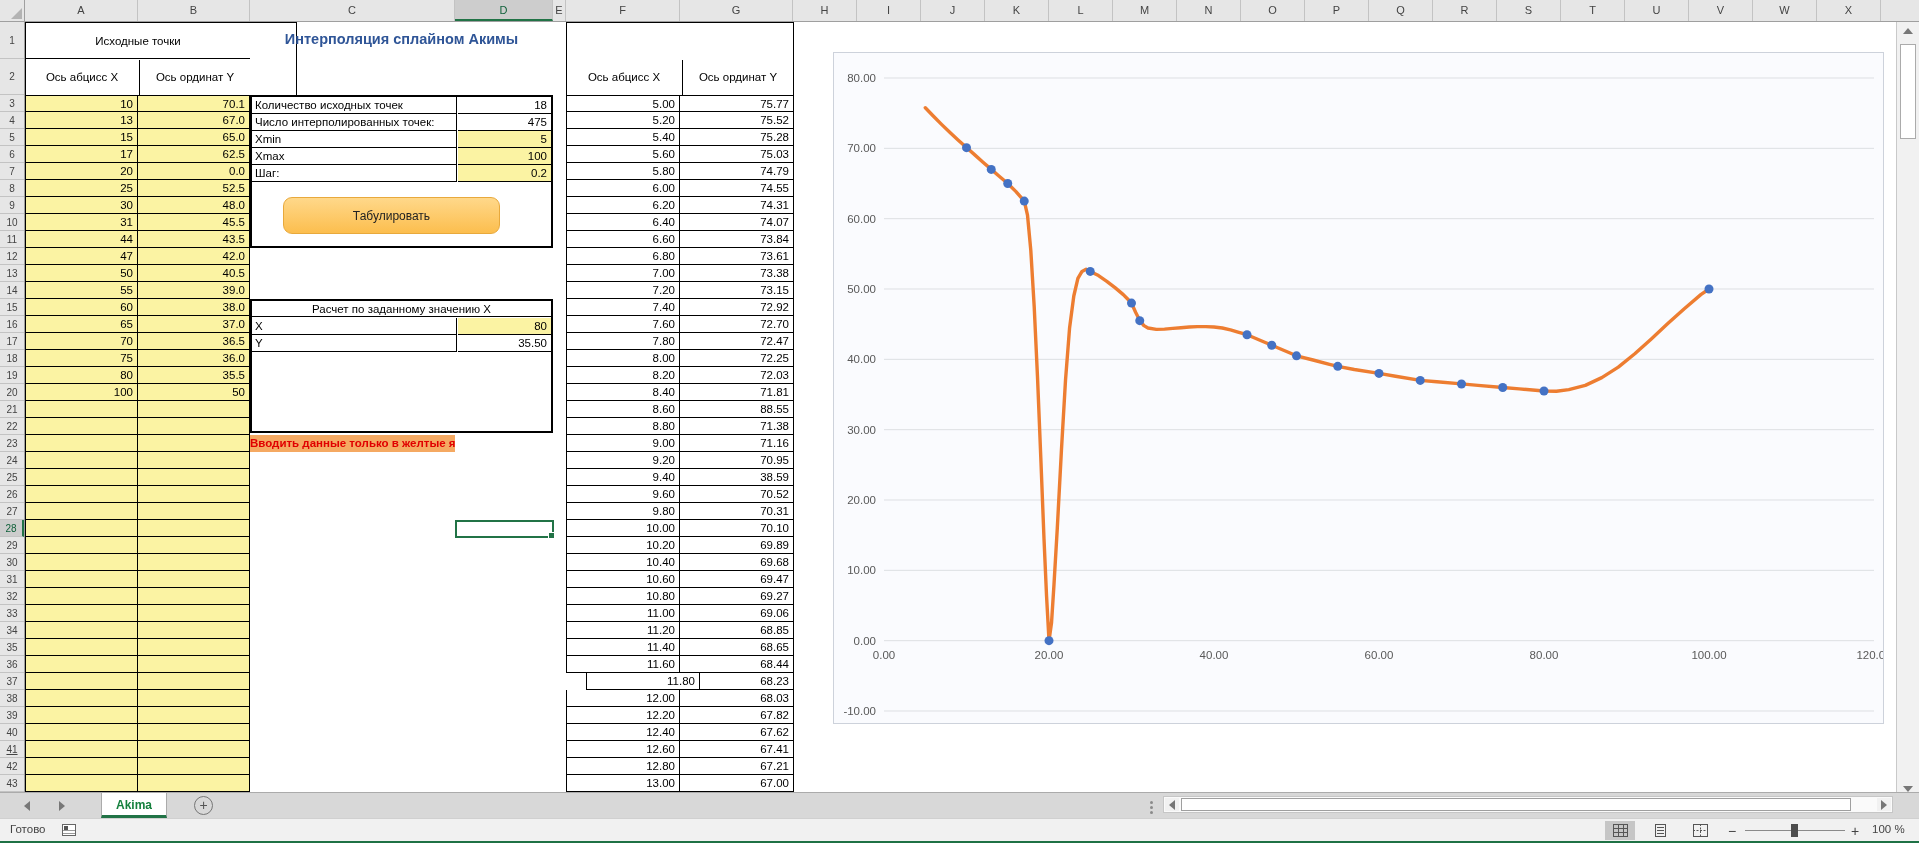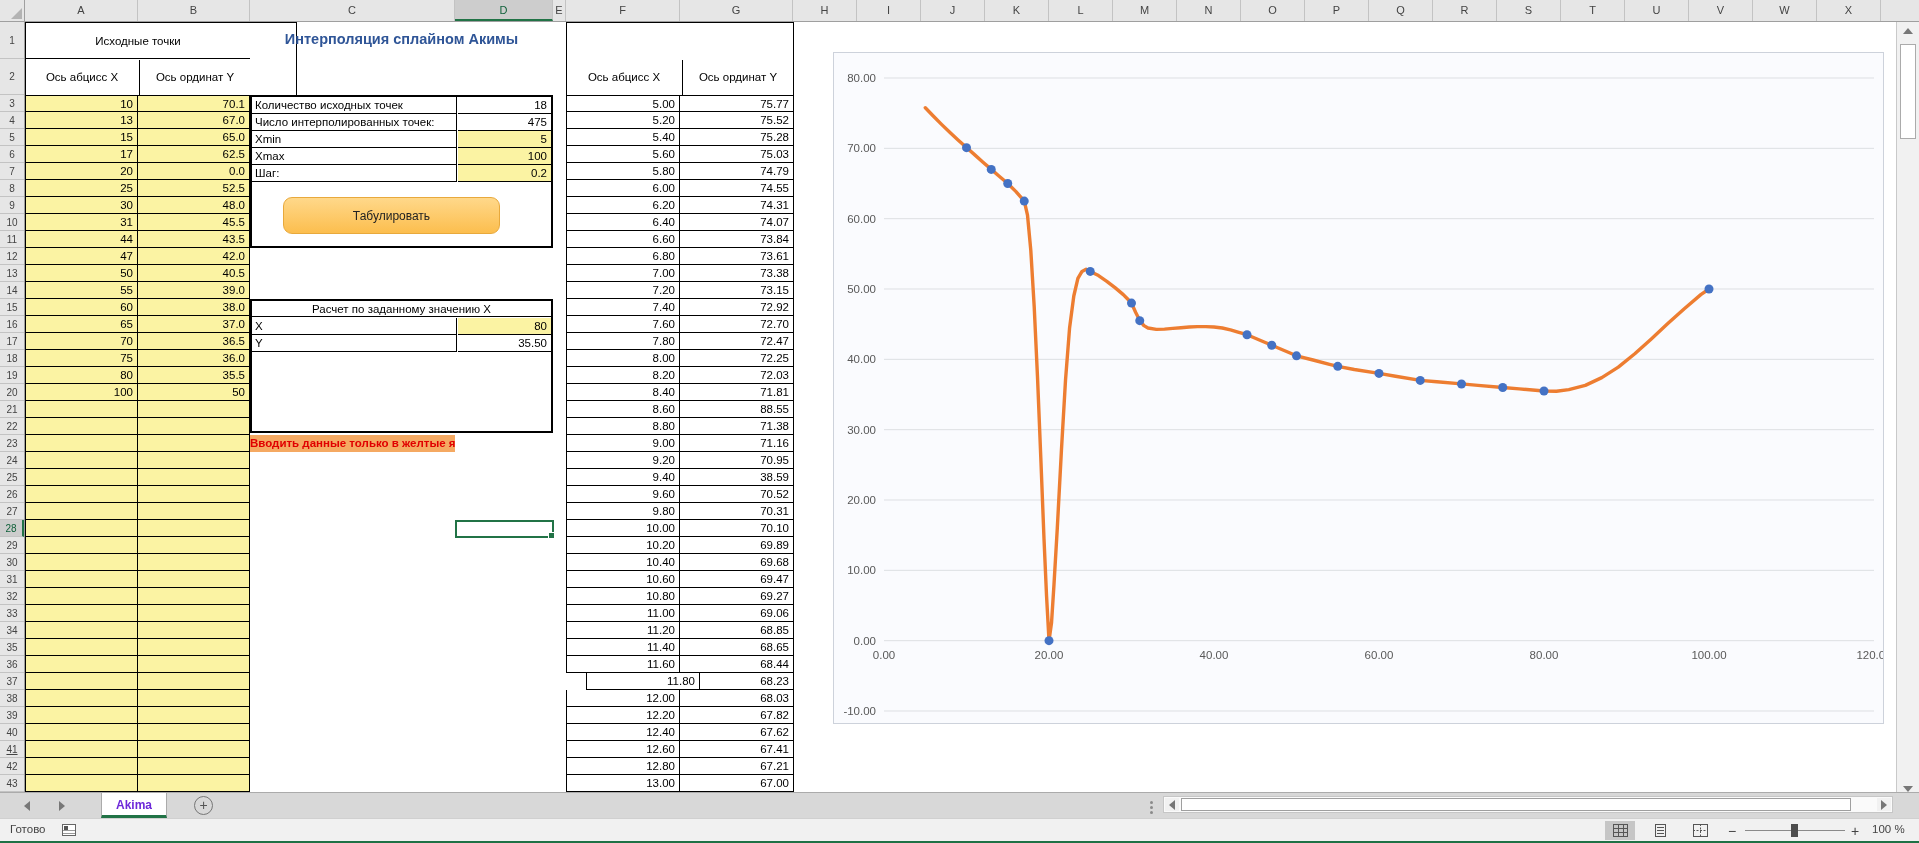--- a/index.html
+++ b/index.html
@@ -49,21 +49,21 @@
   .tri-up{width:0;height:0;border-left:5px solid transparent;border-right:5px solid transparent;border-bottom:6px solid #777;}
   .tri-down{width:0;height:0;border-left:5px solid transparent;border-right:5px solid transparent;border-top:6px solid #777;}
   .tri-left{width:0;height:0;border-top:5px solid transparent;border-bottom:5px solid transparent;border-right:6px solid #777;}
   .tri-right{width:0;height:0;border-top:5px solid transparent;border-bottom:5px solid transparent;border-left:6px solid #777;}
   .vsb-thumb{position:absolute;left:3px;width:16px;background:#fff;border:1px solid #ababab;box-sizing:border-box;}
   
   .tabstrip{position:absolute;left:0;top:792px;width:1919px;height:26px;background:#D8D8D8;
     border-top:1px solid #ababab;box-sizing:border-box;}
   .tab-nav{position:absolute;top:0;height:26px;width:30px;display:flex;align-items:center;justify-content:center;cursor:pointer;}
   .tab{position:absolute;top:0;height:25px;line-height:25px;padding:0 14px;background:#fff;
-    color:#6d28d9;font-weight:bold;font-size:12px;border-bottom:3px solid #217346;
+    color:#15803d;font-weight:bold;font-size:12px;border-bottom:3px solid #217346;
     border-left:1px solid #ababab;border-right:1px solid #ababab;box-sizing:border-box;cursor:pointer;}
   .addsheet{position:absolute;top:3px;width:19px;height:19px;border:1px solid #767676;border-radius:50%;
     color:#555;font-size:14px;line-height:17px;text-align:center;cursor:pointer;box-sizing:border-box;}
   .grip{position:absolute;width:3px;height:3px;background:#8a8a8a;border-radius:50%;}
   .hsb{position:absolute;top:3px;height:17px;background:#FAFAFA;border:1px solid #c6c6c6;box-sizing:border-box;}
   .hsb-thumb{position:absolute;top:1px;height:13px;background:#FFFFFF;border:1px solid #9f9f9f;box-sizing:border-box;}
   
   .statusbar{position:absolute;left:0;top:818px;width:1919px;height:23px;background:#F1F1F1;
     border-top:1px solid #d0d0d0;box-sizing:border-box;font-size:11.5px;color:#444;}
   .greenline{position:absolute;left:0;top:841px;width:1919px;height:2px;background:#1E7145;}

